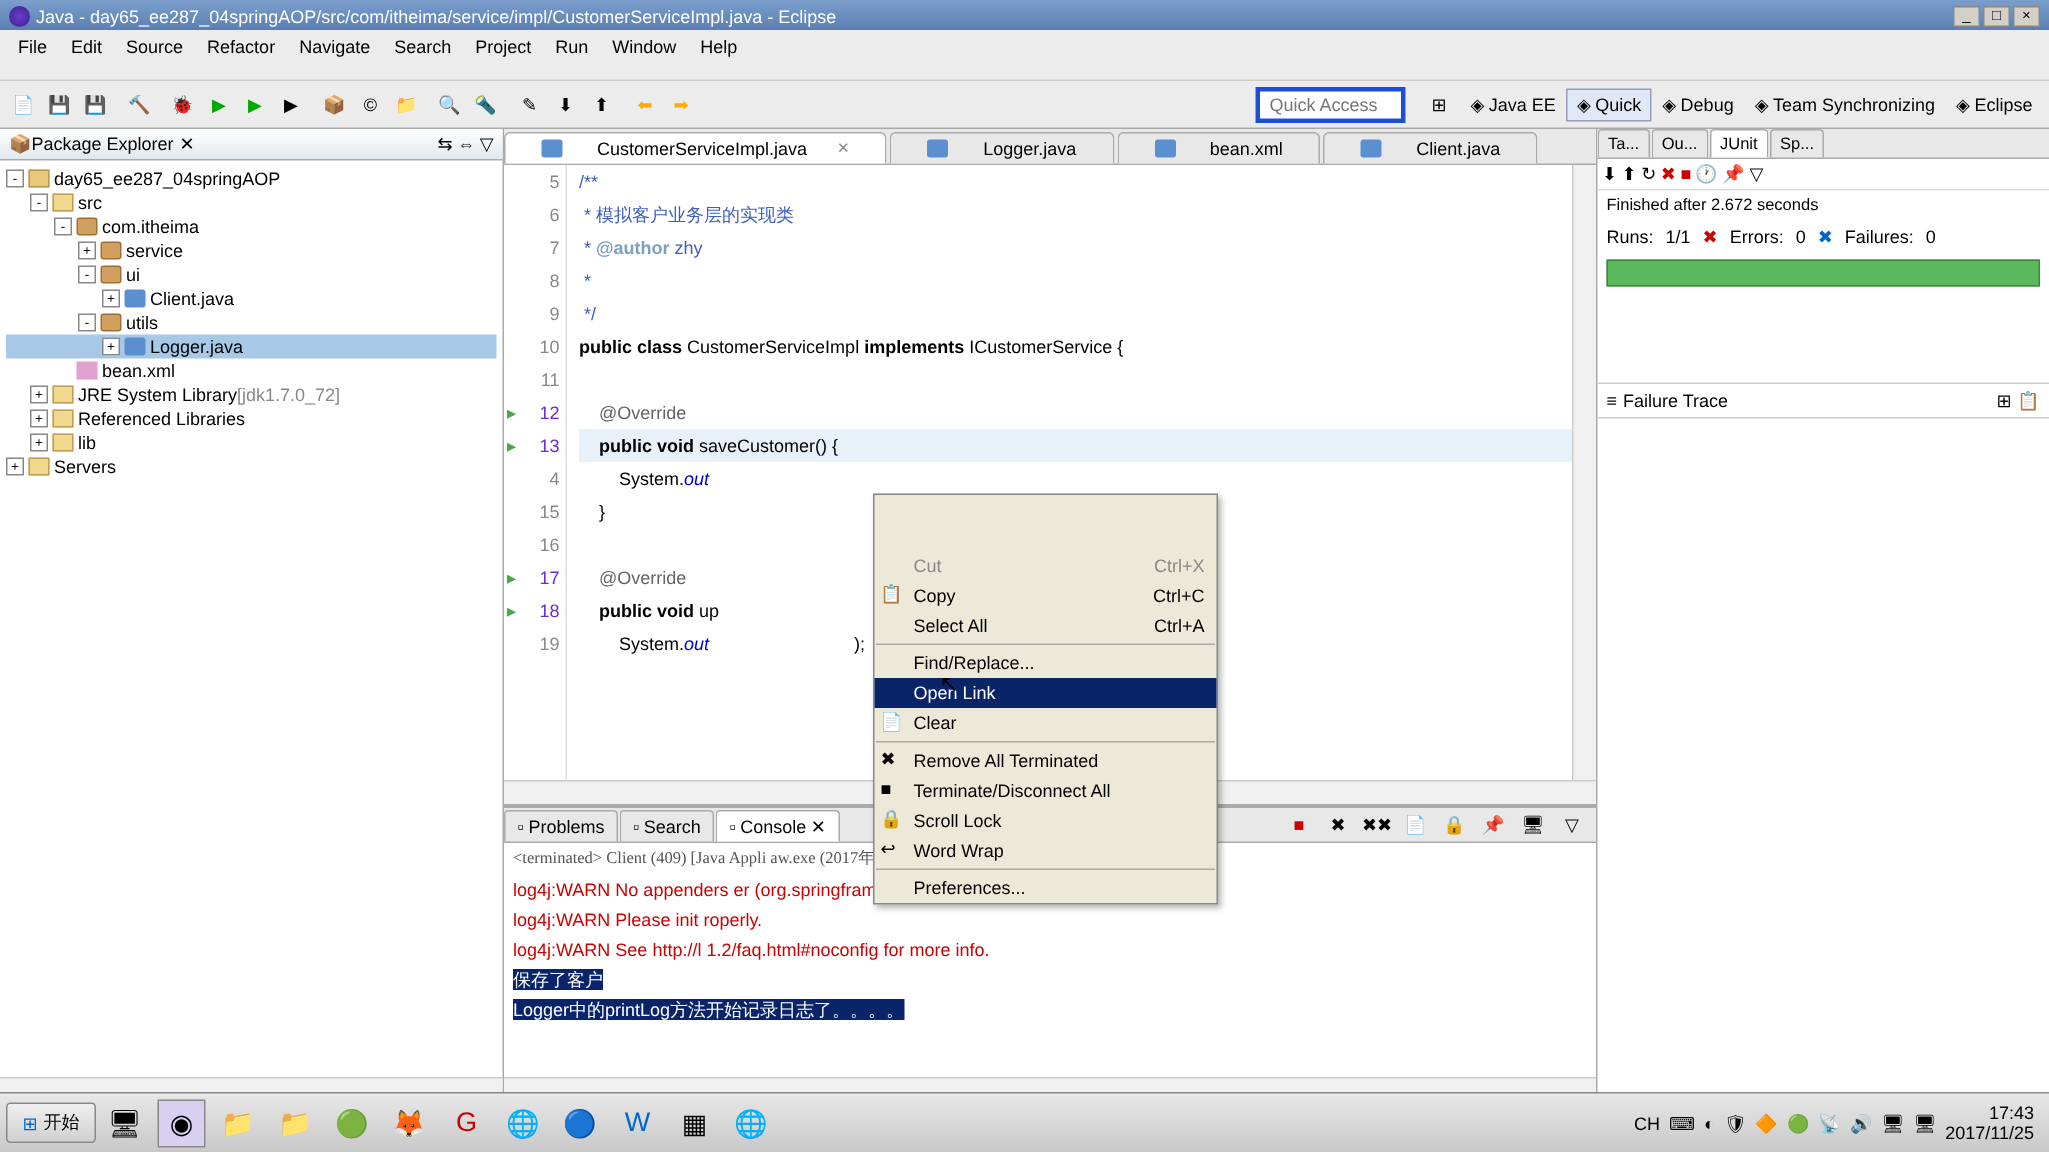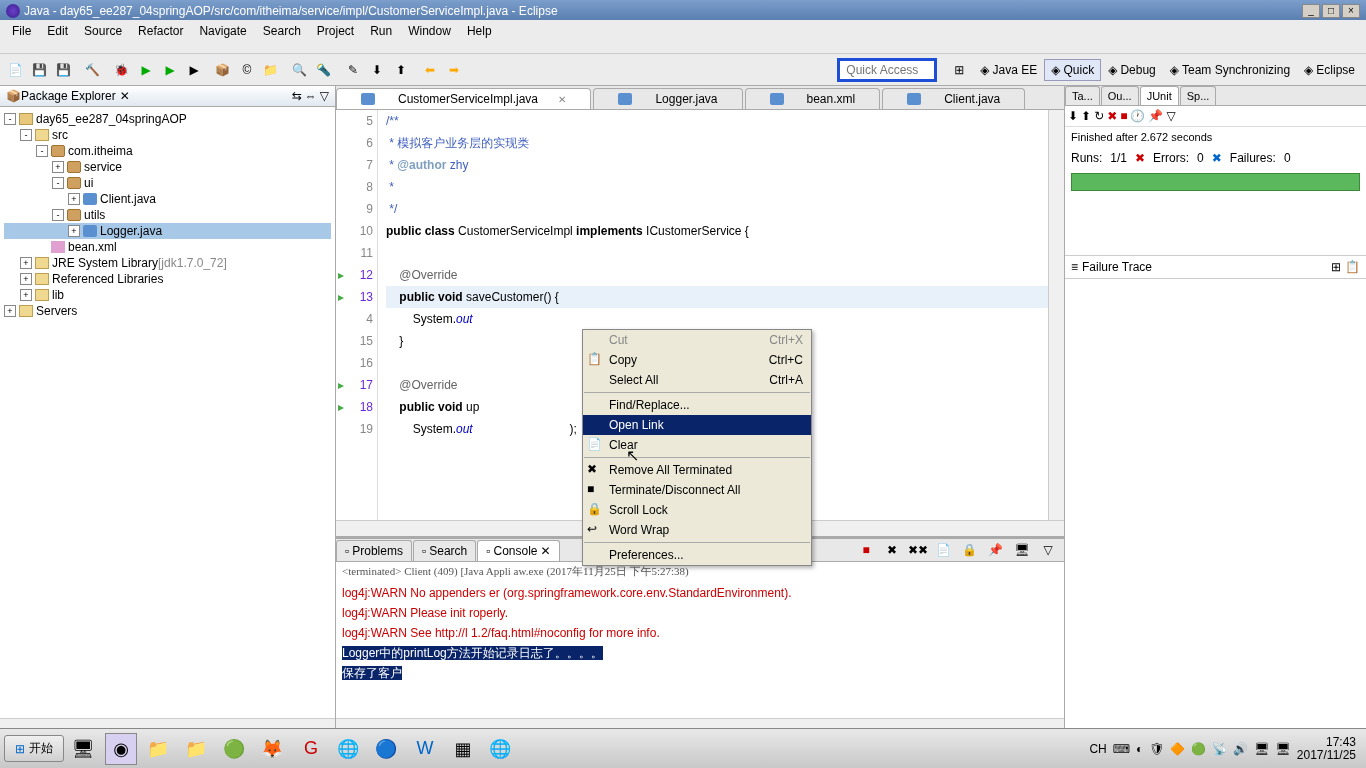--- a/index.html
+++ b/index.html
@@ -80,21 +80,21 @@
 .btab-tools { margin-left: auto; display: flex; gap: 2px; padding-right: 4px; }
 .console-desc { padding: 2px 6px; font-size: 11px; color: #555; font-family: Tahoma; }
 .console-out { flex: 1; font-family: Consolas, "Courier New", monospace; font-size: 15px; padding: 2px 6px; overflow: hidden; line-height: 20px; }
 .console-out .warn { color: #c00; }
 .console-out .sel { background: #0a246a; color: #fff; }
 
 .left-scroll { height: 16px; background: #f0f0f0; border-top: 1px solid #ccc; }
 
 .context-menu { position: absolute; left: 582px; top: 329px; width: 230px; background: #ece9d8; border: 1px solid #888; box-shadow: 2px 2px 4px rgba(0,0,0,0.3); z-index: 1000; }
 .cm-item { padding: 3px 8px 3px 26px; display: flex; align-items: center; position: relative; font-family: Tahoma; font-size: 12px; }
-.cm-item.disabled { color: #888; }
+.cm-item.disabled { color: #888; margin-top: 37px; }
 .cm-item.highlighted { background: #0a246a; color: #fff; }
 .cm-item .shortcut { margin-left: auto; }
 .cm-sep { height: 1px; background: #aaa; margin: 2px 1px; }
 .cm-ico { position: absolute; left: 4px; width: 16px; height: 16px; }
 
 .taskbar { position: absolute; bottom: 0; left: 0; right: 0; height: 40px; background: linear-gradient(#e8e8e8, #c8c8c8); border-top: 1px solid #888; display: flex; align-items: center; padding: 0 4px; }
 .start-btn { padding: 4px 10px; background: linear-gradient(#f0f0f0, #d0d0d0); border: 1px solid #888; border-radius: 3px; display: flex; align-items: center; gap: 4px; }
 .task-ico { width: 32px; height: 32px; margin: 0 3px; border: 1px solid transparent; display: flex; align-items: center; justify-content: center; font-size: 18px; }
 .tray { margin-left: auto; display: flex; align-items: center; gap: 6px; padding-right: 6px; }
 .clock { text-align: right; font-size: 11px; line-height: 13px; }
@@ -344,22 +344,22 @@
               <span class="tbtn">📌</span>
               <span class="tbtn">🖥</span>
               <span class="tbtn">▽</span>
             </div>
         </div>
         <div class="console-desc">&lt;terminated&gt; Client (409) [Java Appli                                aw.exe (2017年11月25日 下午5:27:38)</div>
         <div class="console-out" id="console-out">
             <div><span class="warn">log4j:WARN No appenders                      er (org.springframework.core.env.StandardEnvironment).</span></div>
             <div><span class="warn">log4j:WARN Please init                                          roperly.</span></div>
             <div><span class="warn">log4j:WARN See http://l                       1.2/faq.html#noconfig for more info.</span></div>
+            <div><span class="sel">保存了客户</span></div>
             <div><span class="sel">Logger中的printLog方法开始记录日志了。。。。</span></div>
-            <div><span class="sel">保存了客户</span></div>
           </div>
         <div class="scrollbar-h"></div>
       </div>
     </div>
   </div>
 
   <div class="right-panel">
     <div class="rtabs" id="rtabs">
         <div class="rtab">Ta...</div>
         <div class="rtab">Ou...</div>

